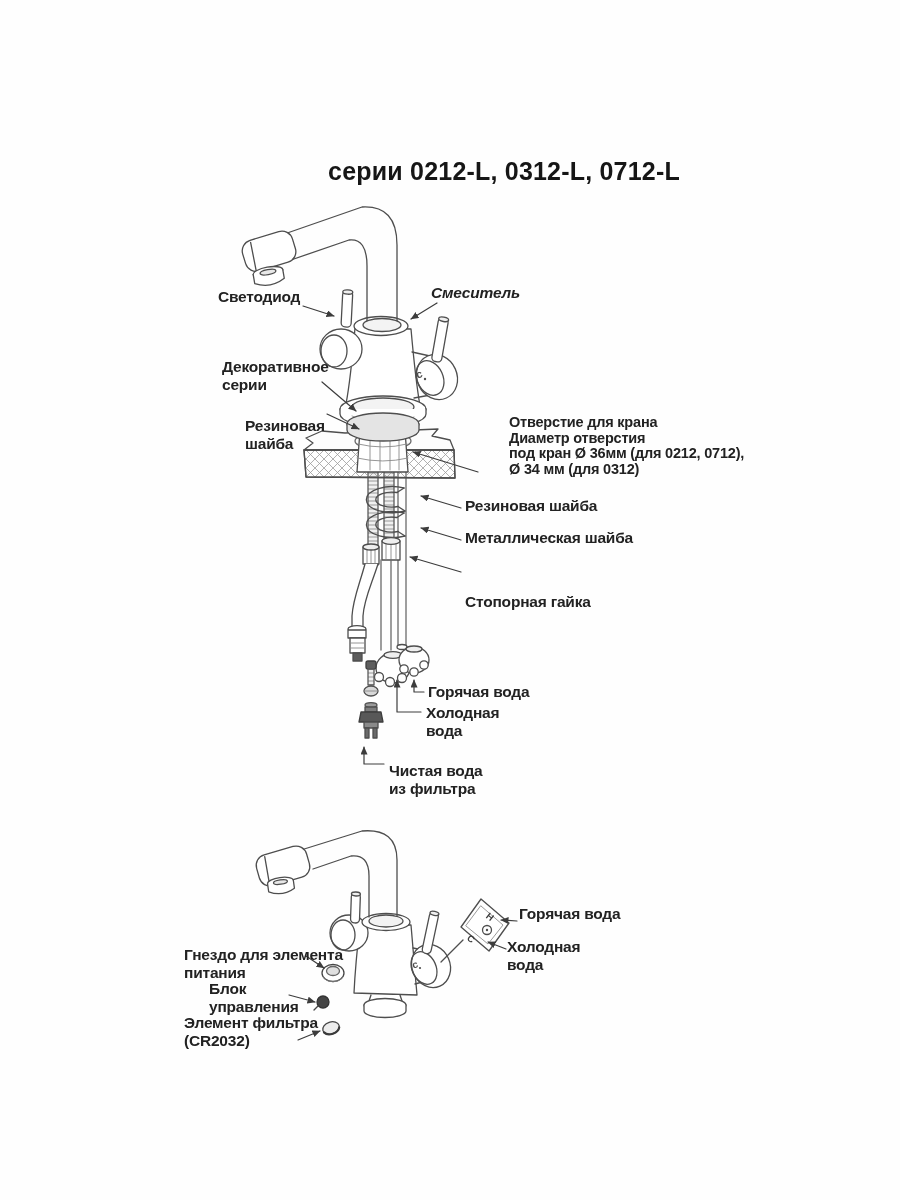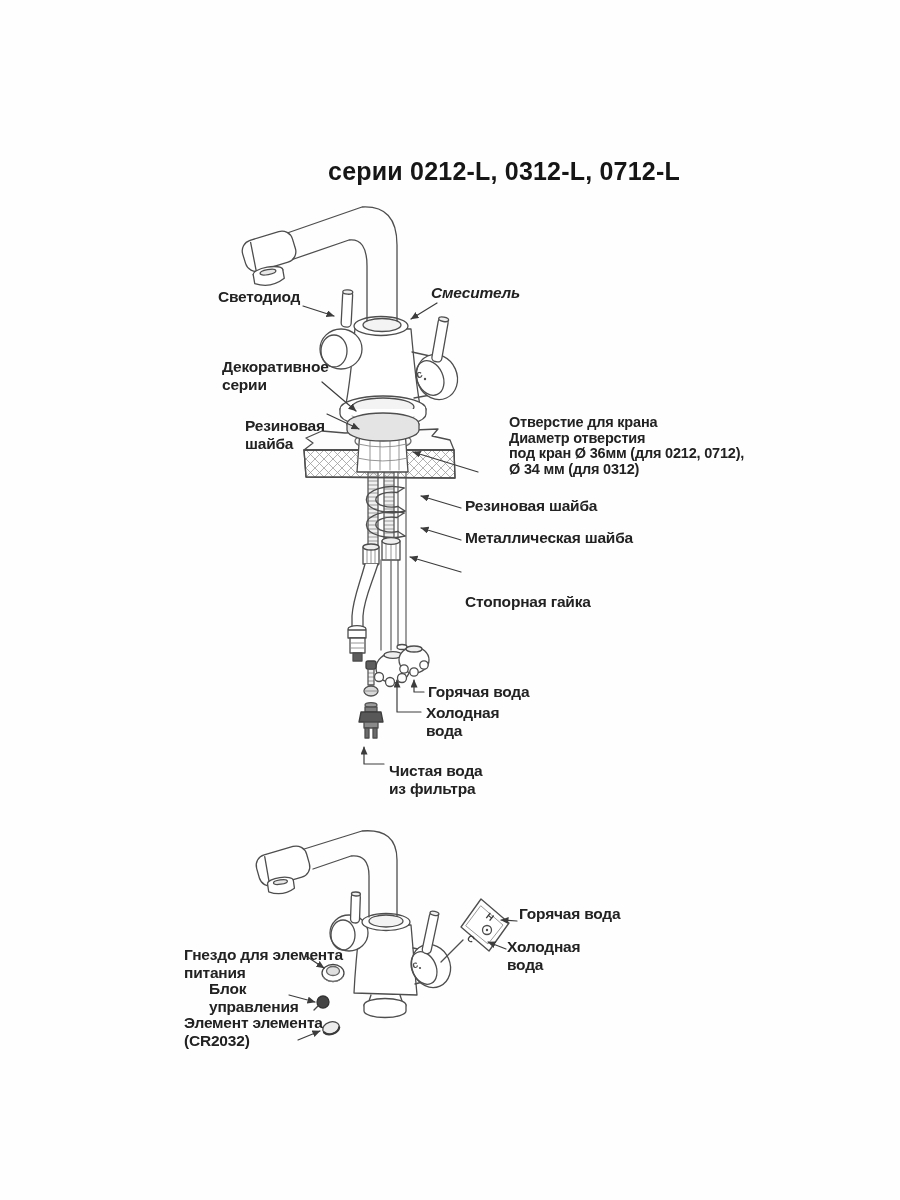--- a/index.html
+++ b/index.html
@@ -271,19 +271,19 @@
   <div class="lbl" style="left:428px;top:683px;">Горячая вода</div>
   <div class="lbl" style="left:426px;top:704px;">Холодная
 вода</div>
   <div class="lbl" style="left:389px;top:748px;margin-top:14px;">Чистая вода
 из фильтра</div>
 
   <div class="lbl" style="left:184px;top:936px;margin-top:10px;">Гнездо для элемента
 питания</div>
   <div class="lbl" style="left:209px;top:980px;">Блок
 управления</div>
-  <div class="lbl" style="left:184px;top:1014px;">Элемент элемента
+  <div class="lbl" style="left:184px;top:1014px;">Элемент фильтра
 (CR2032)</div>
   <div class="lbl" style="left:519px;top:905px;">Горячая вода</div>
   <div class="lbl" style="left:507px;top:938px;">Холодная
 вода</div>
 
 </div>
 
 </body></html>

